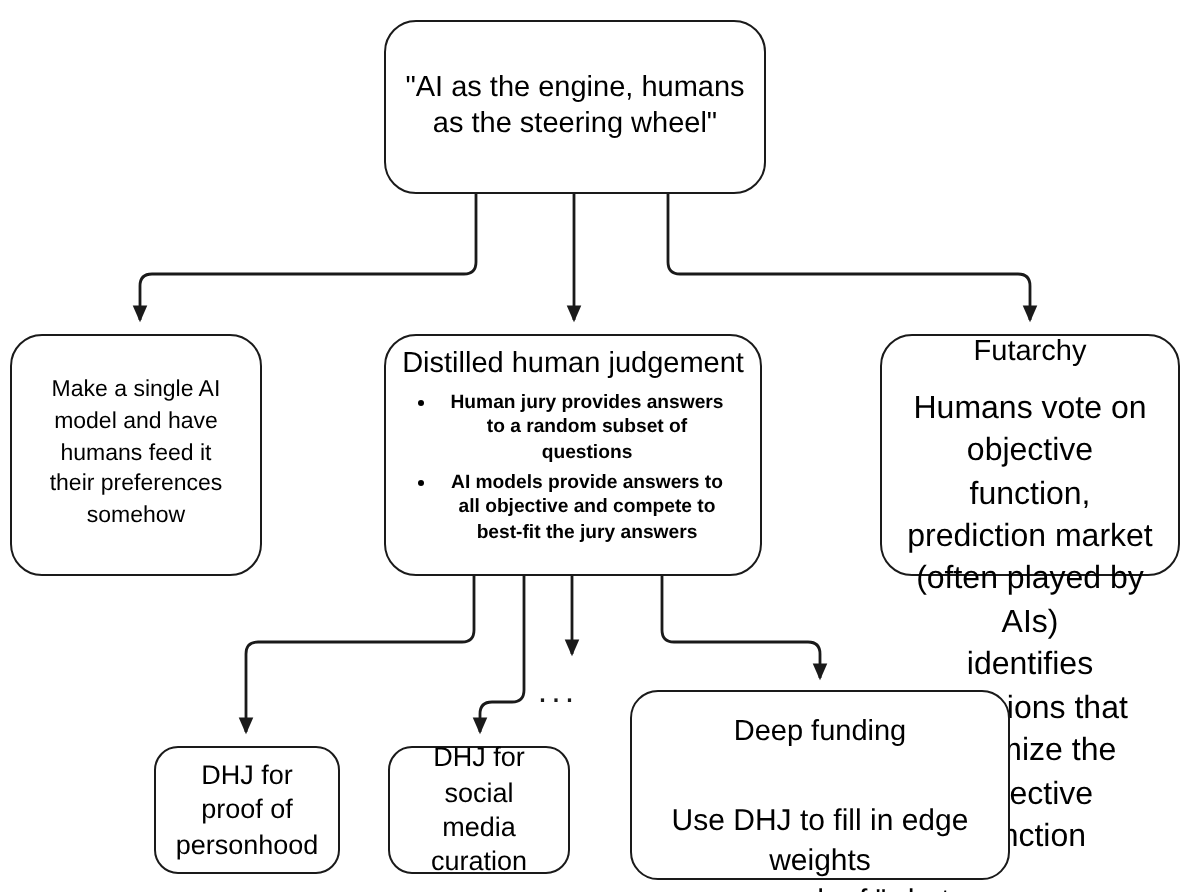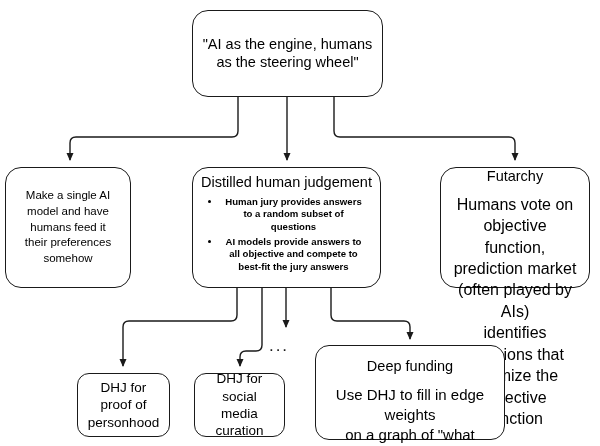--- a/index.html
+++ b/index.html
@@ -110,21 +110,21 @@
     border-radius: 12px;
   }
   #node-dhj-social .title { font-size: 13.5px; line-height: 1.28; }
 
   #node-deep-funding {
     left: 315px; top: 345px; width: 190px; height: 95px;
     border-radius: 14px;
     justify-content: flex-start;
     padding-top: 12px;
   }
-  #node-deep-funding .title { font-size: 14.5px; margin-bottom: 9px; }
+  #node-deep-funding .title { font-size: 14.5px; margin-bottom: 25px; }
   #node-deep-funding .body { font-size: 15px; line-height: 1.35; }
 
   .ellipsis {
     position: absolute;
     left: 262px;
     top: 336px;
     width: 34px;
     font-size: 17px;
     letter-spacing: 2px;
     color: #1a1a1a;

